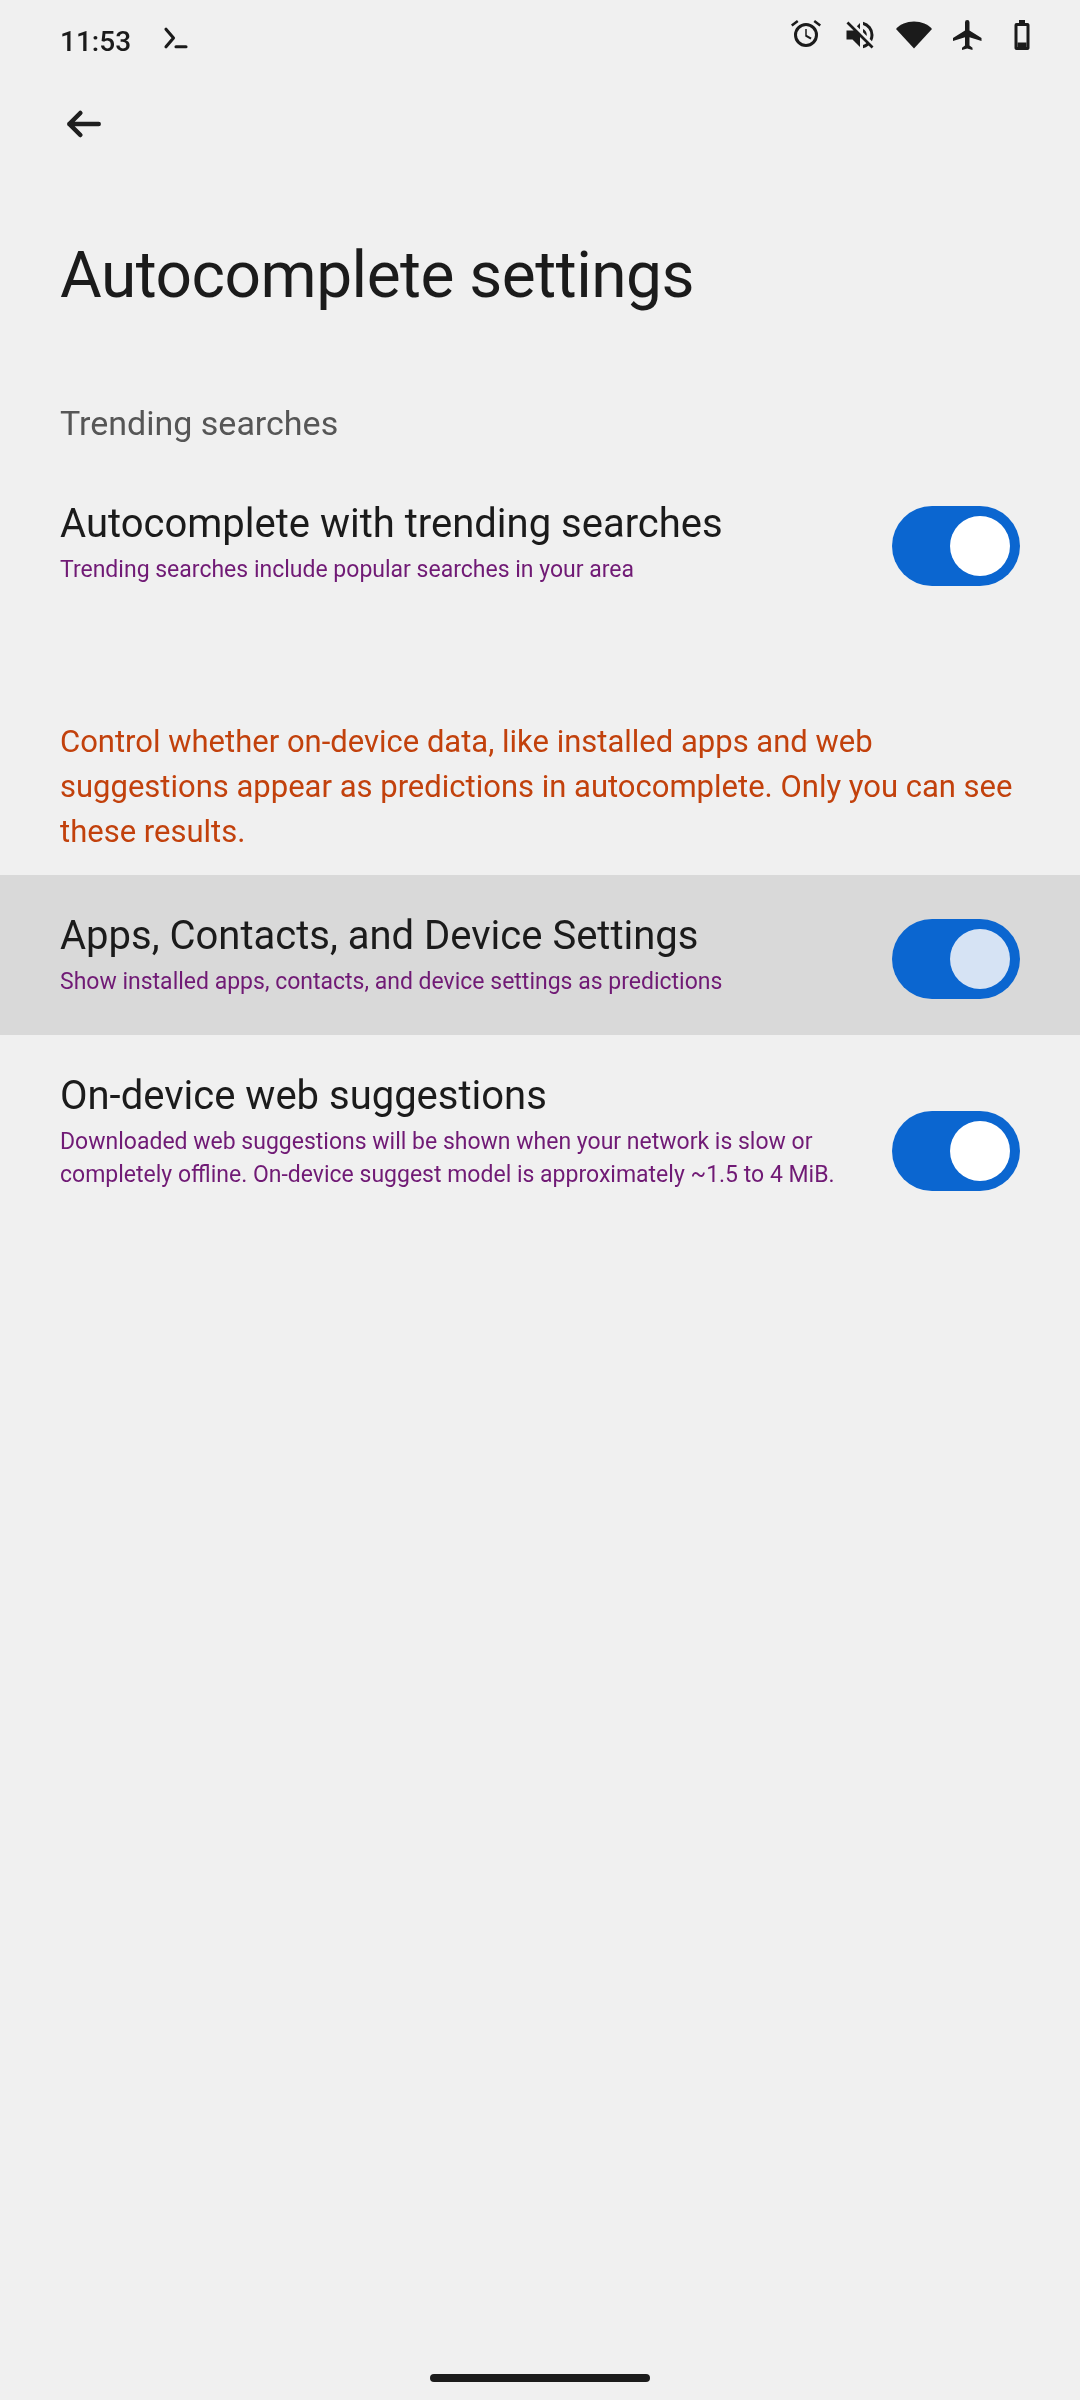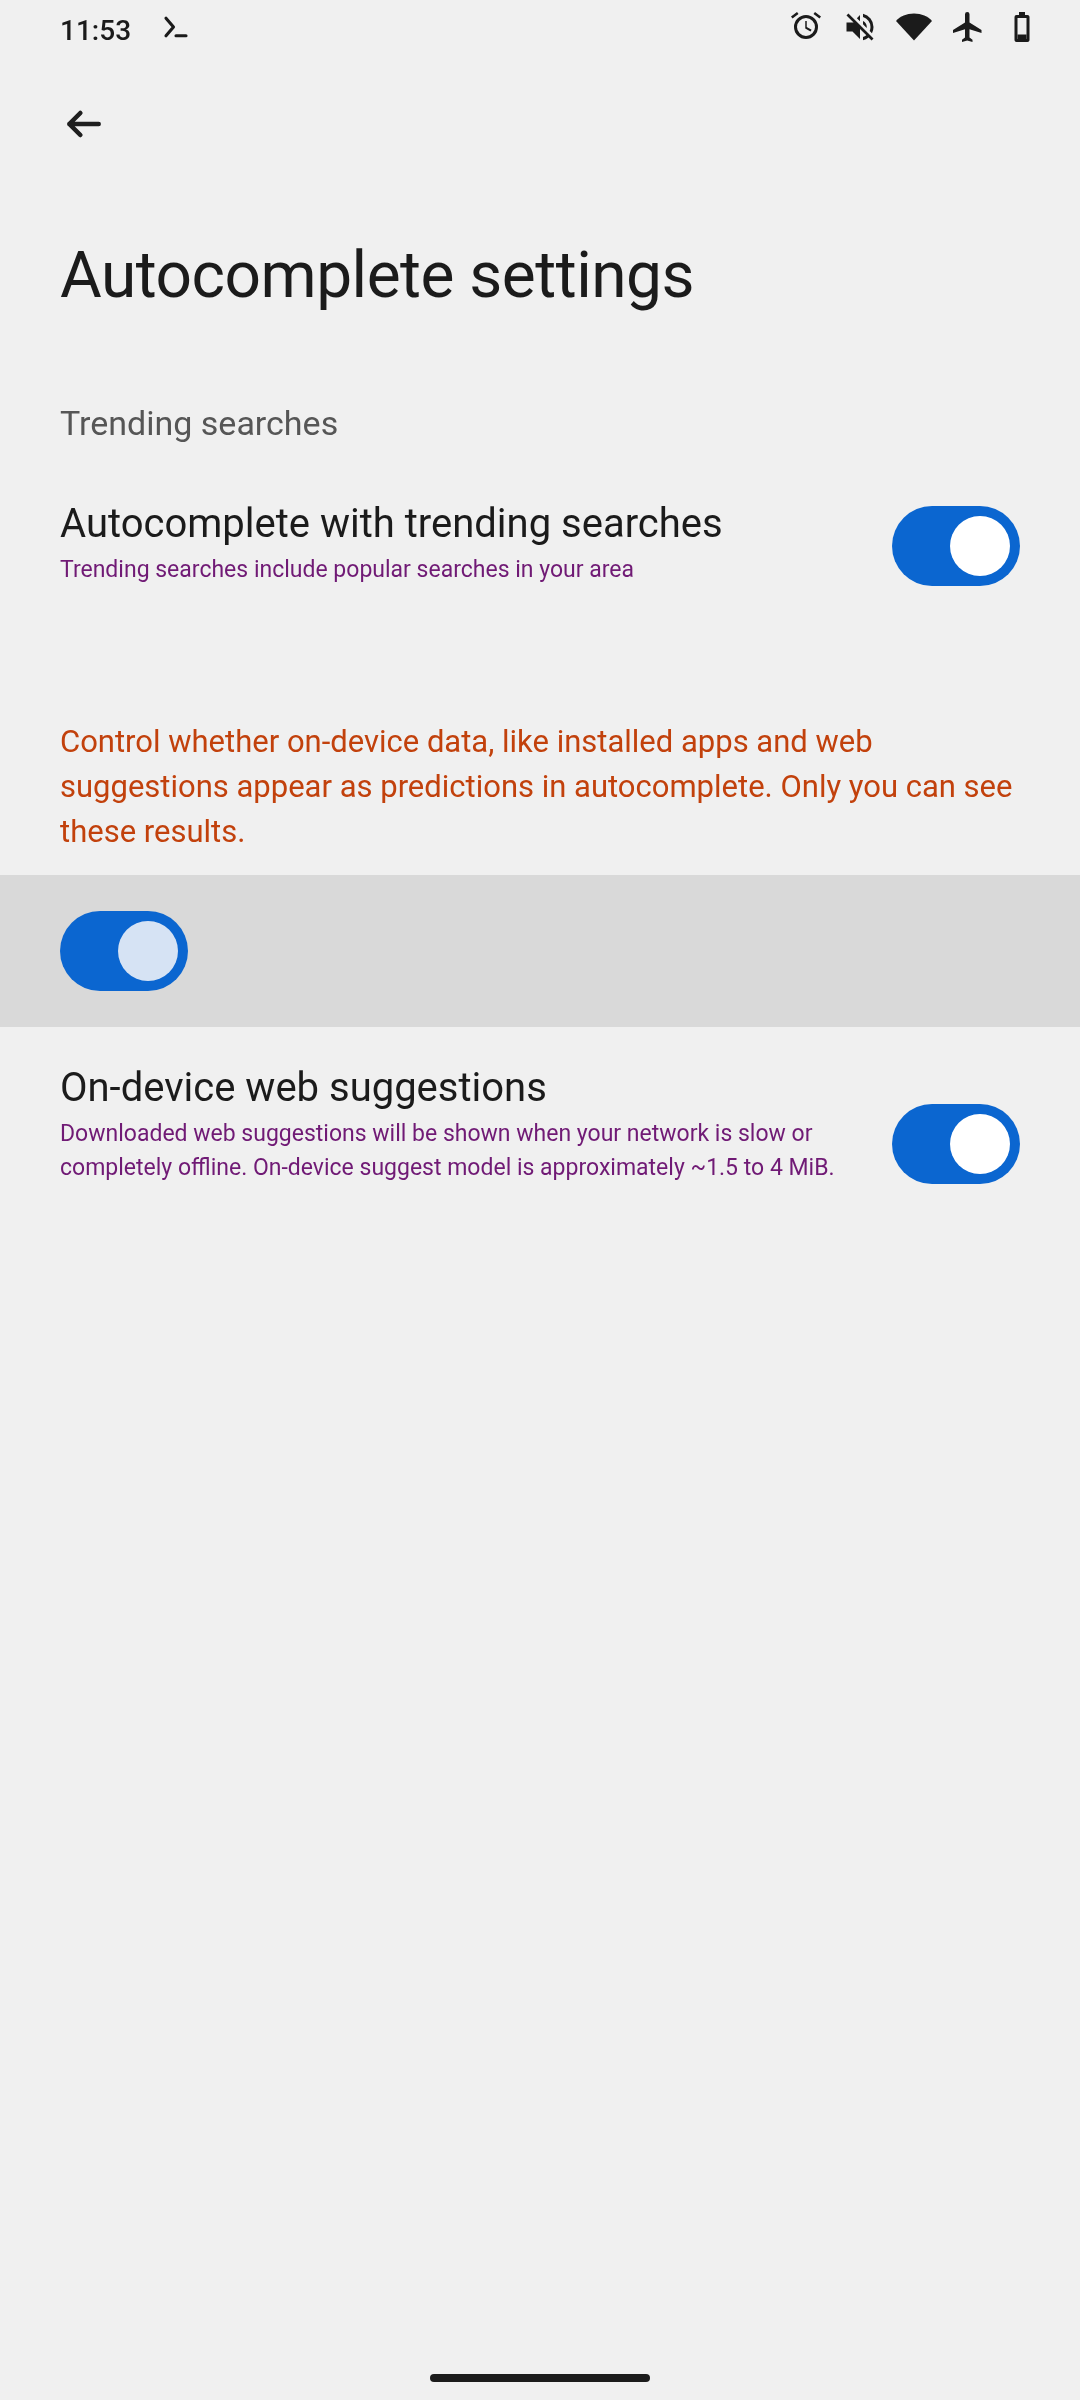--- a/index.html
+++ b/index.html
@@ -13,21 +13,21 @@
       width: 1080px;
       height: 2400px;
       background: #f0f0f0;
       position: relative;
       overflow: hidden;
     }
     
     .status-bar {
       height: 60px;
       display: flex;
-      align-items: center;
+      align-items: flex-end;
       justify-content: space-between;
       padding: 0 40px 0 60px;
       font-size: 28px;
       font-weight: 500;
       color: #1b1b1b;
     }
     .status-left {
       display: flex;
       align-items: center;
       gap: 30px;
@@ -217,20 +217,24 @@
   </div>
 </div>
 
 <div style="height:60px"></div>
 
 <div class="section-header">
   <div class="section-header-desc">Control whether on-device data, like installed apps and web suggestions appear as predictions in autocomplete. Only you can see these results.</div>
 </div>
 
 <div class="setting-row highlighted">
+  <div class="setting-text">
+    <div class="setting-title">Apps, Contacts, and Device Settings</div>
+    <div class="setting-subtitle">Show installed apps, contacts, and device settings as predictions</div>
+  </div>
   <div class="toggle on dim">
     <div class="knob"></div>
   </div>
 </div>
 
 <div class="setting-row">
   <div class="setting-text">
     <div class="setting-title">On-device web suggestions</div>
     <div class="setting-subtitle">Downloaded web suggestions will be shown when your network is slow or completely offline. On-device suggest model is approximately ~1.5 to 4 MiB.</div>
   </div>

